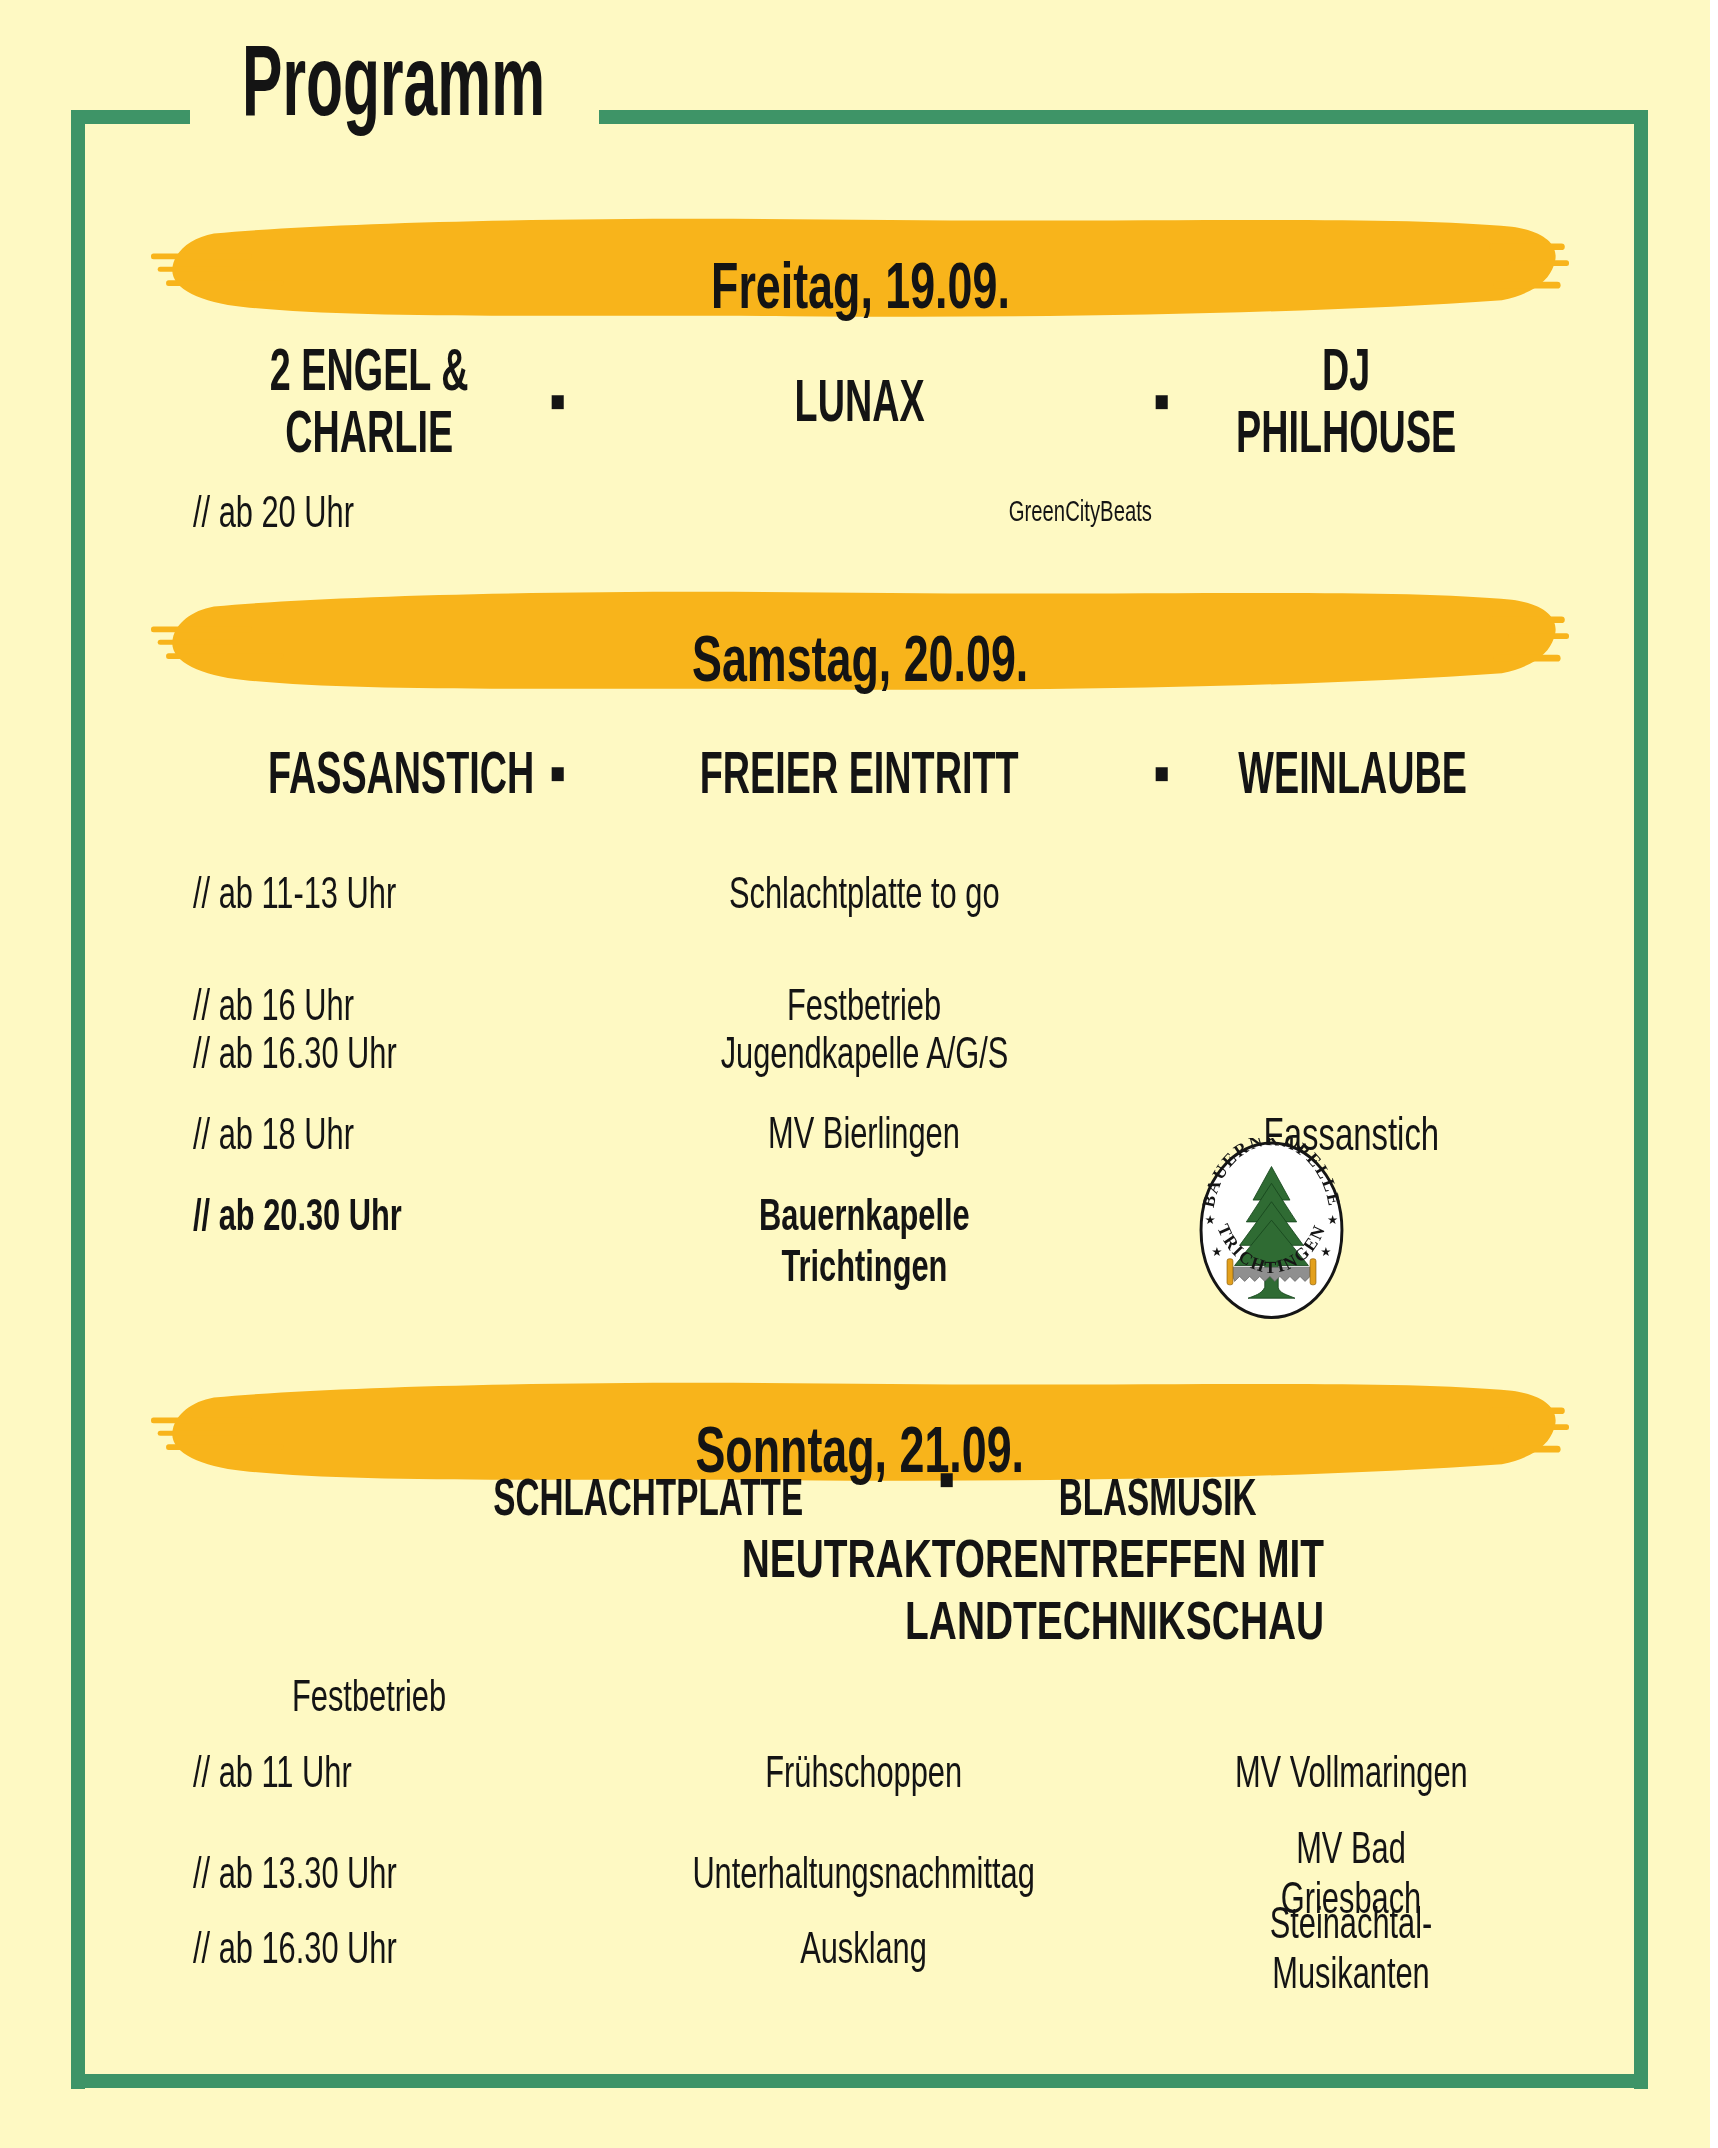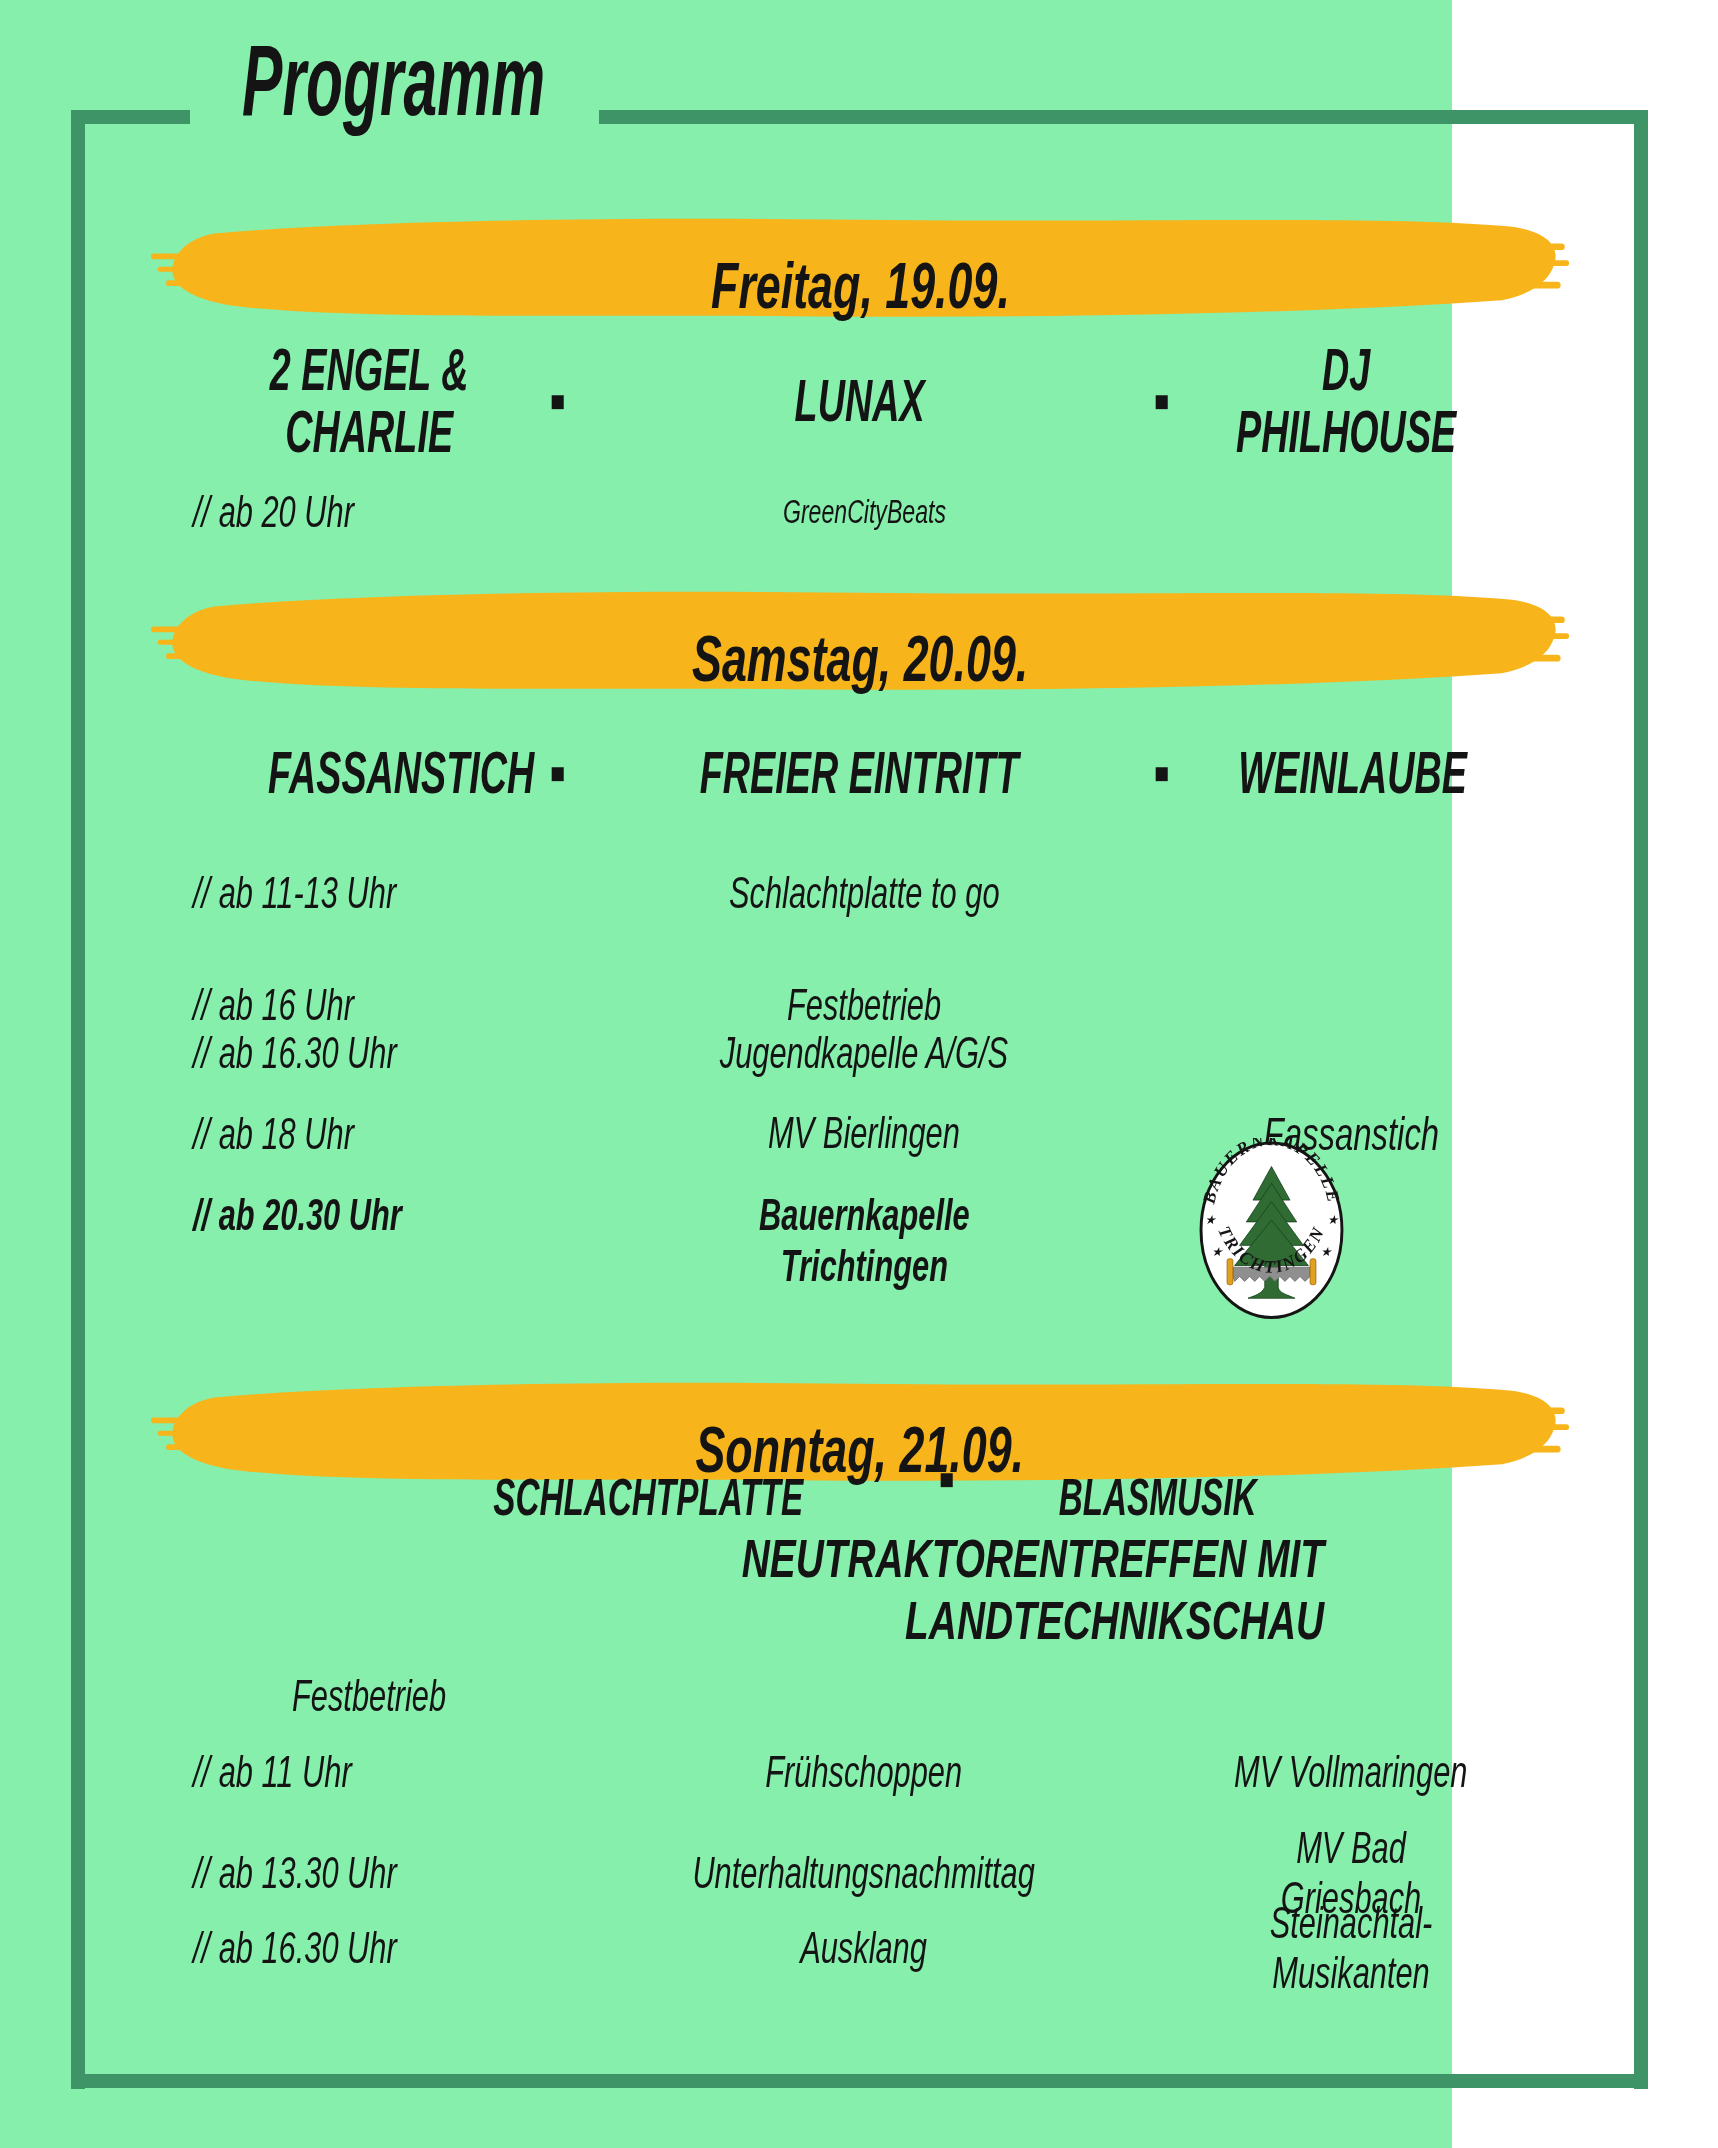--- a/index.html
+++ b/index.html
@@ -1,17 +1,17 @@
 <!DOCTYPE html>
 <html style="font-size:13.4px"><head>
 <meta charset="utf-8">
 <style>
   html,body{margin:0;padding:0;}
   body{width:1718px;height:2148px;background:#ffffff;font-family:"Liberation Sans",sans-serif;color:#141414;overflow:hidden;}
-  .page{position:relative;width:1452px;height:2148px;background:#86efac;font-style:italic;}
+  .page{position:relative;width:1710px;height:2148px;background:#fef9c3;}
 
   
   .frame{position:absolute;background:#3E9467;}
   .frame-left{left:71px;top:110px;width:14.3px;height:1979px;}
   .frame-right{left:1634px;top:110px;width:14.3px;height:1979px;}
   .frame-top-left{left:71px;top:110px;width:119px;height:14.3px;}
   .frame-top-right{left:599px;top:110px;width:1049px;height:14.3px;}
   .frame-bottom{left:71px;top:2074px;width:1577px;height:14.3px;}
 
   .cond{display:inline-block;transform:scaleX(0.64);transform-origin:center center;white-space:pre-line;}
@@ -28,21 +28,21 @@
 
   .acts{position:absolute;left:193px;width:1317px;display:grid;grid-template-columns:352px 25px 579px 25px 336px;align-items:center;}
   .act{font-size:59px;font-weight:700;text-align:center;line-height:1.05;}
   .bullet{font-size:25px;text-align:center;line-height:1;transform:scaleY(1.15);}
 
   .rowgrid{position:absolute;left:193px;width:1326px;display:grid;grid-template-columns:352px 638px 336px;align-items:center;}
   .cell-time{font-size:44px;text-align:left;}
   .cell-event{font-size:44px;text-align:center;line-height:1.15;}
   .cell-extra{font-size:44px;text-align:center;}
   .bold{font-weight:700;}
-  .small{font-size:33px;}
+  .small{font-size:29px;text-align:right;}
   .big-extra{font-size:47px;}
 
   .sun-line1{position:absolute;left:0;top:1467px;width:1718px;display:flex;align-items:flex-start;justify-content:center;gap:49px;}
   .sun-act{font-size:52px;font-weight:700;}
   .subheadline{position:absolute;left:213px;top:1527px;width:1292px;text-align:right;font-size:54px;font-weight:700;}
   .subheadline .cond{transform:scaleX(0.72);}
 
   .logo{position:absolute;left:1196px;top:1138px;width:151px;height:185px;}
 </style>
 </head>

